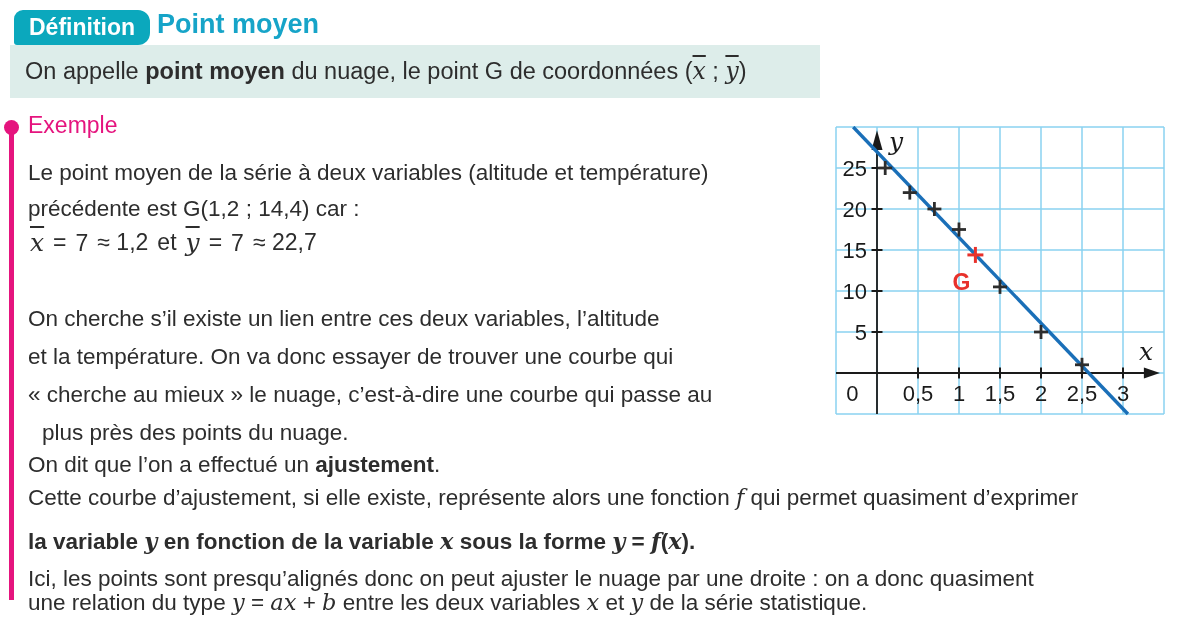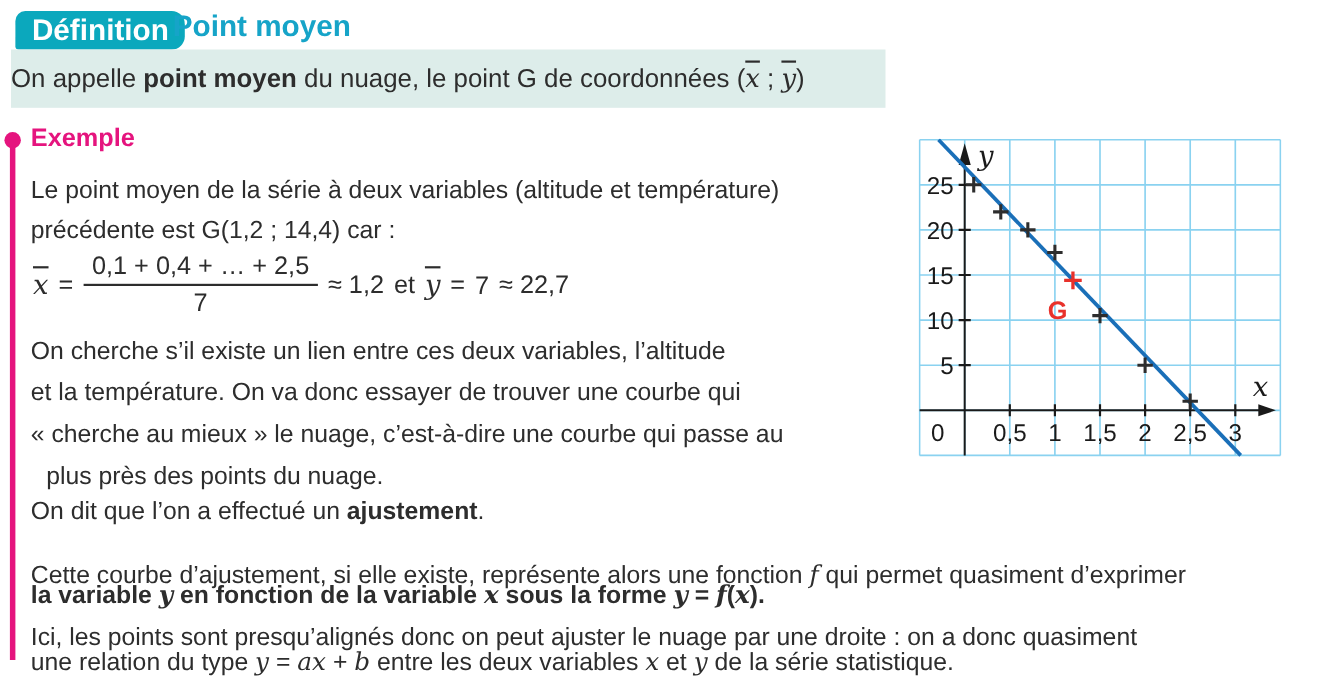--- a/index.html
+++ b/index.html
@@ -4,38 +4,38 @@
 <style>
   html,body{margin:0;padding:0;}
   body{
     width:1200px;height:626px;background:#ffffff;overflow:hidden;position:relative;
     font-family:"Liberation Sans",sans-serif;color:#2d2d2d;
   }
   .abs{position:absolute;}
   
   .def-badge{
     left:14px;top:10px;background:#0ba8bd;color:#ffffff;font-weight:bold;
-    font-size:27px;line-height:35px;padding:0 15px;border-radius:9px 12px 12px 3px;
+    font-size:23px;line-height:35px;padding:0 15px;border-radius:9px 12px 12px 3px;
   }
   .def-title{left:157px;top:9px;margin:0;color:#16a4c8;font-size:27px;font-weight:bold;}
   .def-band{
     left:10px;top:45px;width:795px;height:53px;background:#ddedea;
-    font-size:23.5px;line-height:53px;white-space:nowrap;
+    font-size:23.5px;line-height:53px;padding-left:15px;white-space:nowrap;
   }
   
   .mi{font-family:"DejaVu Serif","Liberation Serif",serif;font-style:italic;}
   .ov{text-decoration:overline;}
   
   .ex-bullet{left:4px;top:120px;width:15px;height:15px;border-radius:50%;background:#e5147e;}
   .ex-rule{left:9px;top:127px;width:5px;height:473px;background:#e5147e;}
-  .ex-heading{left:28px;top:112px;margin:0;font-size:23px;font-weight:bold;color:#e5147e;}
+  .ex-heading{left:28px;top:112px;margin:0;font-size:23px;font-weight:normal;color:#e5147e;}
   .tl{left:28px;font-size:22.5px;white-space:nowrap;}
   .l1{top:160px;} .l2{top:196px;}
   .l3{top:306px;} .l4{top:344px;} .l5{top:382px;} .l6{top:420px;margin-left:14px;}
-  .l7{top:452px;text-align:center;} .l8{top:510px;text-align:right;} .l9{top:528px;font-weight:bold;} .l10{top:566px;} .l11{top:589px;}
+  .l7{top:452px;text-align:center;} .l8{top:484px;text-align:right;} .l9{top:528px;font-weight:bold;} .l10{top:566px;} .l11{top:589px;}
   
   .formula{left:30px;top:228px;display:flex;align-items:center;gap:9px;font-size:23px;}
   .formula .sym{font-size:25px;}
   .frac{display:inline-block;text-align:center;}
   .frac .num{display:block;border-bottom:2px solid #2d2d2d;padding:0 8px 3px;}
   .frac .den{display:block;padding-top:2px;}
   
   #chart{left:835px;top:126px;}
   .tick{font-size:22px;font-family:"Liberation Sans",sans-serif;fill:#1a1a1a;}
   .axl{font-size:25px;font-family:"DejaVu Serif","Liberation Serif",serif;font-style:italic;fill:#1a1a1a;}
@@ -53,21 +53,20 @@
 <div class="abs ex-rule"></div>
 <h2 class="abs ex-heading">Exemple</h2>
 
 <div class="abs tl l1">Le point moyen de la série à deux variables (altitude et température)</div>
 <div class="abs tl l2">précédente est G(1,2 ; 14,4) car :</div>
 
 <div class="abs formula">
   <span class="mi ov sym">x</span>
   <span>=</span>
   <span class="frac">
-    <span class="num">0,1 + 0,4 + … + 2,5</span>
     <span class="den">7</span>
   </span>
   <span>≈ 1,2</span>
   <span>et</span>
   <span class="mi ov sym">y</span>
   <span>=</span>
   <span class="frac">
     <span class="den">7</span>
   </span>
   <span>≈ 22,7</span>

